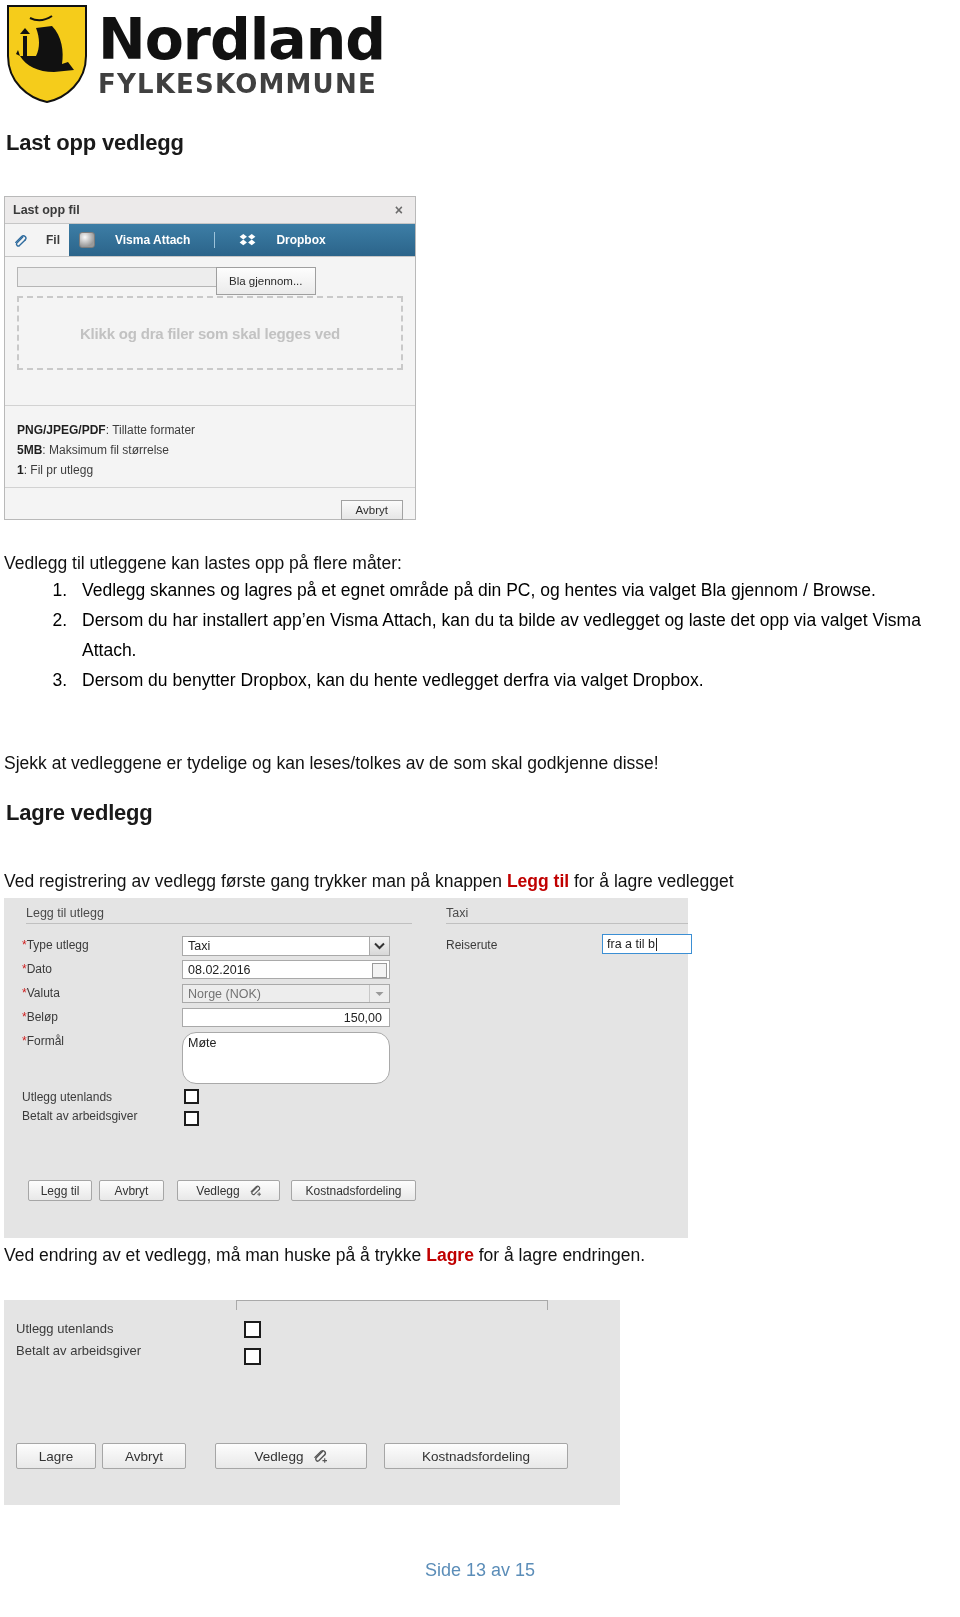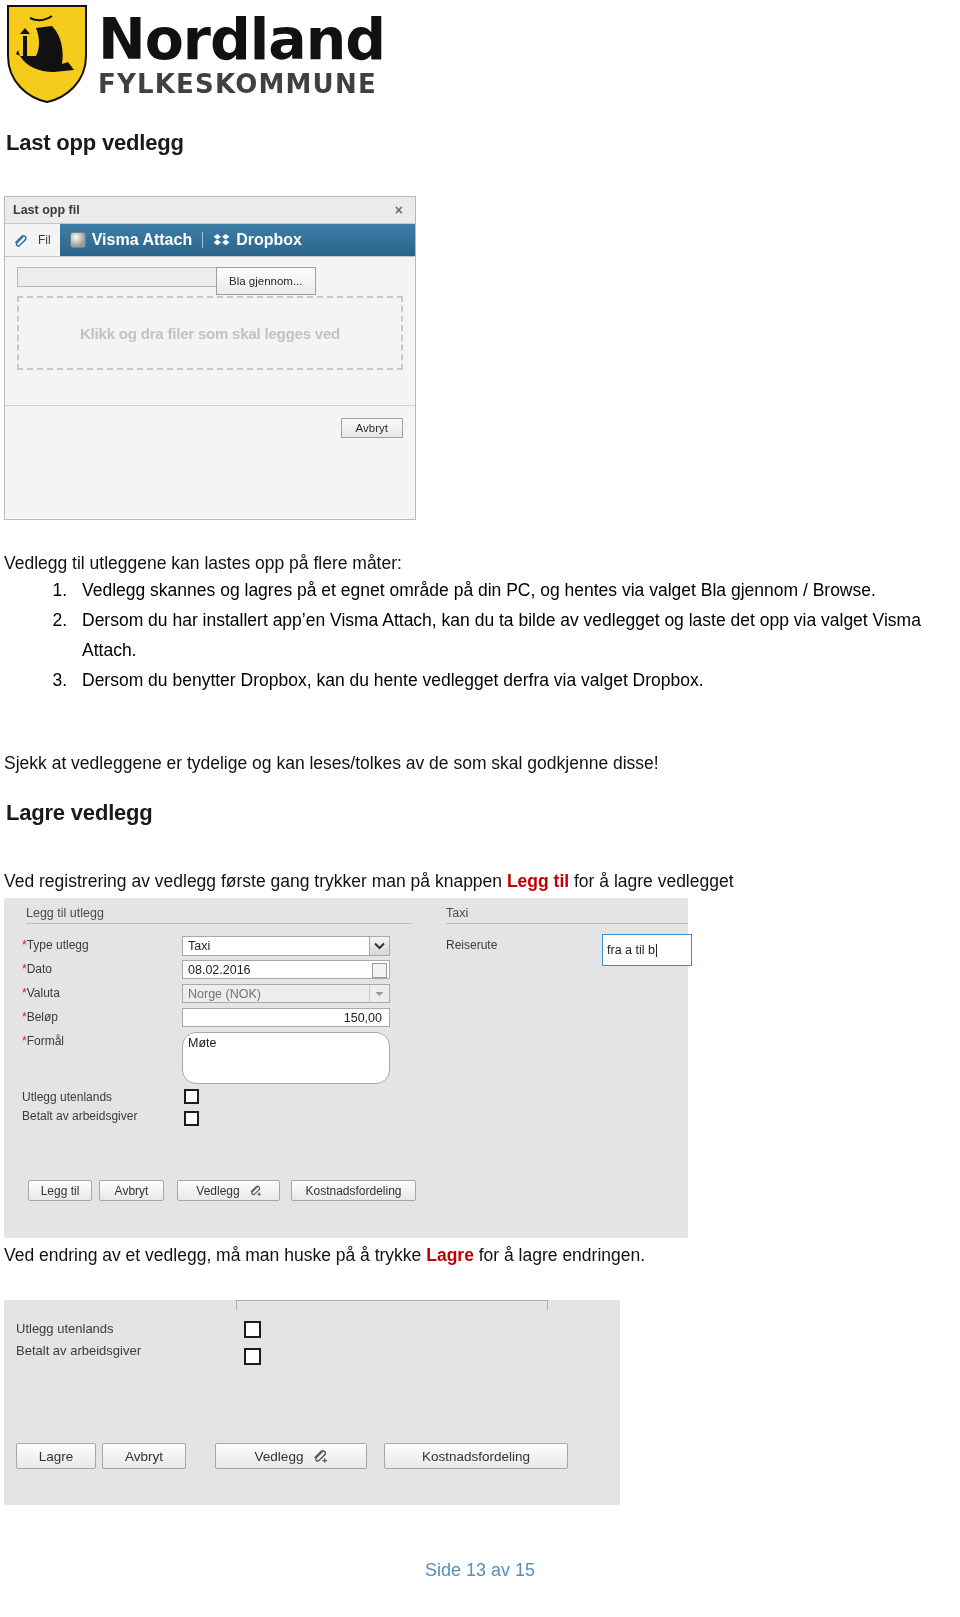--- a/index.html
+++ b/index.html
@@ -43,27 +43,27 @@
     height:27px; background:#eceaea; border-bottom:1px solid #c6c6c6;
     display:flex; align-items:center; padding:0 8px;
     font-size:12.5px; font-weight:700; color:#3a3a3a;
   }
   .ud-title .t { flex:1; }
   .ud-close { font-size:14px; color:#6d6d6d; cursor:default; padding:0 4px; }
 
   .ud-tabs { height:33px; display:flex; align-items:stretch; background:#f4f4f4;
              border-bottom:1px solid #c6c6c6; }
   .tab-fil {
-    display:flex; align-items:center; gap:11px; padding:0 9px 0 7px;
-    font-size:12px; font-weight:400; color:#3c3c3c; background:#f4f4f4;
+    display:flex; align-items:center; gap:19px; padding:0 9px 0 7px;
+    font-size:12px; font-weight:700; color:#3c3c3c; background:#f4f4f4;
   }
   .tab-blue {
-    flex:1; display:flex; align-items:center; gap:6px; padding:0 10px;
+    flex:1; display:flex; align-items:center; gap:20px; padding:0 10px;
     background:linear-gradient(#3d7ea6,#2b648a); color:#fff;
-    font-size:16px; font-weight:700;
+    font-size:12px; font-weight:700;
   }
   .clip-ico { display:inline-block; width:15px; height:15px; }
   .va-ico { width:16px; height:16px; border-radius:3px;
             background:radial-gradient(circle at 35% 30%, #fafafa, #9a9a9a 70%);
             border:1px solid #7d7d7d; }
   .tab-sep { width:1px; height:16px; background:#9cc3da; margin:0 4px; }
   .db-ico { width:17px; height:15px; position:relative; }
 
   .ud-body { padding:10px 12px 0 12px; height:148px; }
   .browse-row { display:flex; height:20px; margin-bottom:9px; }
@@ -230,20 +230,31 @@
   </div>
 
   <div class="ud-body">
     <div class="browse-row">
       <div class="browse-field"></div>
       <div class="browse-btn">Bla gjennom...</div>
     </div>
     <div class="dropzone">Klikk og dra filer som skal legges ved</div>
   </div>
 
+  <div class="ud-info">
+    <div>
+      <b>PNG/JPEG/PDF</b><span>: </span><span>Tillatte formater</span>
+    </div>
+    <div>
+      <b>5MB</b><span>: </span><span>Maksimum fil størrelse</span>
+    </div>
+    <div>
+      <b>1</b><span>: </span><span>Fil pr utlegg</span>
+    </div>
+  </div>
 
   <div class="ud-footer">
     <div class="btn-grey">Avbryt</div>
   </div>
 </div>
 
 <div class="para" id="p-intro">Vedlegg til utleggene kan lastes opp på flere måter:</div>
 
 <ol class="steps">
   <li>Vedlegg skannes og lagres på et egnet område på din PC, og hentes via valget Bla gjennom / Browse.</li>
@@ -316,21 +327,21 @@
       </svg>
     </div>
     <div class="f-btn" style="left:287px; top:282px; width:125px;">
       <span>Kostnadsfordeling</span>
     </div>
   </div>
 
   <div class="fs-right">
     <div class="sec-title" id="st-taxi">Taxi</div>
     <div class="f-label" style="left:12px; top:40px;">Reiserute</div>
-    <div class="focus-input" style="left:168px; top:36px; width:90px; height:32px;">
+    <div class="focus-input" style="left:168px; top:36px; width:90px; height:20px;">
       <span>fra a til b</span>
         <span class="caret"></span>
     </div>
   </div>
 </div>
 
 <div class="para" id="p-endring"><span>Ved endring av et vedlegg, må man huske på å trykke </span><span class="hl-red">Lagre</span><span> for å lagre endringen.</span></div>
 
 <div class="form-shot2">
   <div class="line-top"></div>

